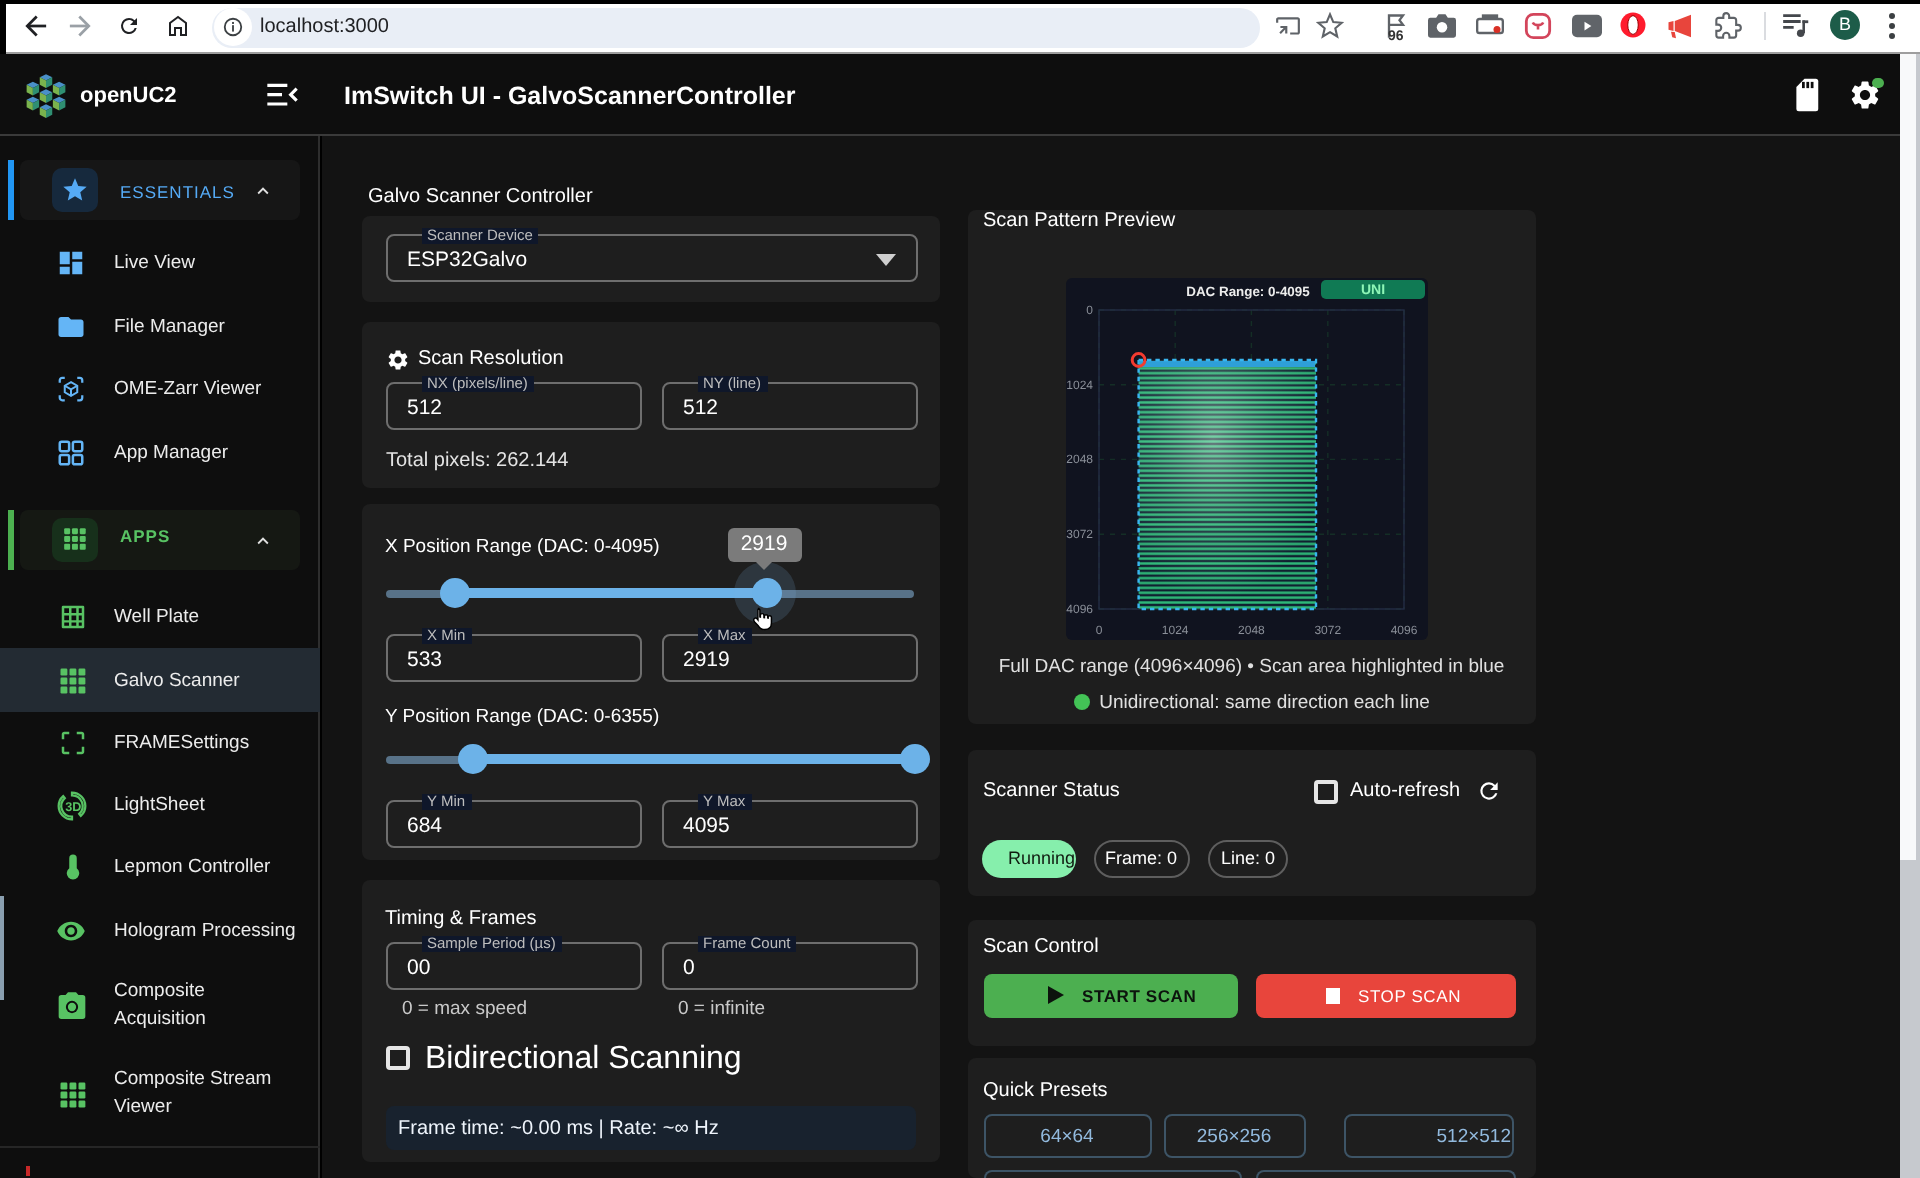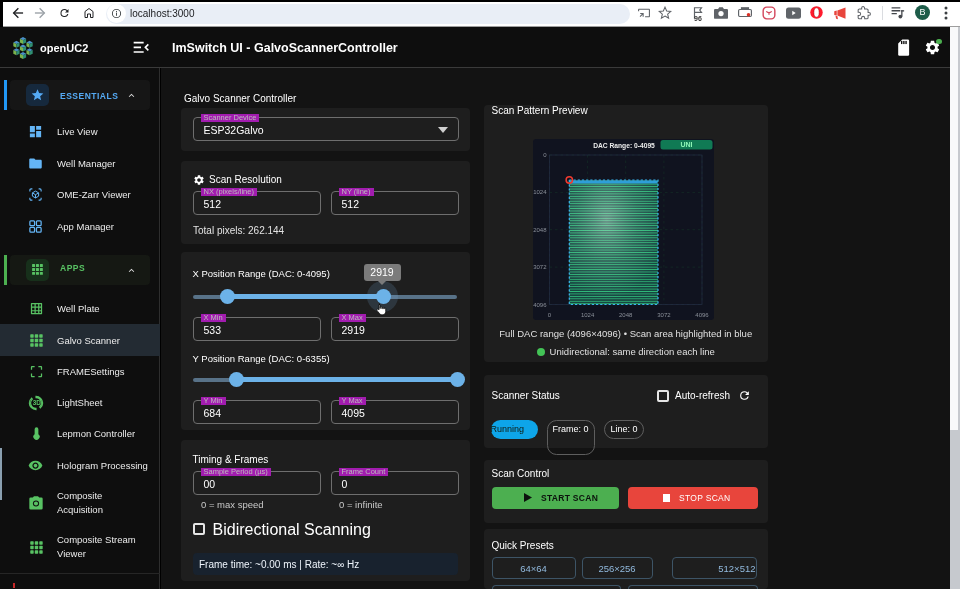--- a/index.html
+++ b/index.html
@@ -1,18 +1,18 @@
 <!DOCTYPE html>
 <html><head><meta charset="utf-8"><style>
 *{margin:0;padding:0;box-sizing:border-box}
 html,body{width:960px;height:589px;overflow:hidden;background:#000;font-family:"Liberation Sans",sans-serif}
 .abs{position:absolute}
 .card{position:absolute;background:#1e1e1e;border-radius:4px}
 .field{position:absolute;border:1px solid #6e6e6e;border-radius:4px;height:24px}
-.flabel{position:absolute;top:-4px;left:7px;background:#a21caf;padding:0 3px;font-size:7.5px;color:#bdbdbd;line-height:8px;white-space:nowrap}
+.flabel{position:absolute;top:-4px;left:17px;background:#0f172a;padding:0 3px;font-size:7.5px;color:#bdbdbd;line-height:8px;white-space:nowrap}
 .fval{position:absolute;left:10px;top:6px;font-size:10.5px;color:#fff;line-height:12px}
 .t12{position:absolute;font-size:10px;color:#fff;line-height:12px;white-space:nowrap}
 .helper{position:absolute;font-size:9.5px;color:#c9c9c9;white-space:nowrap}
 .sideitem{position:absolute;font-size:9.5px;color:#ececec;line-height:14px;white-space:nowrap}
 .cbx{position:absolute;width:12px;height:12px;border:2px solid #e6e6e6;border-radius:2px}
 svg{display:block}
 </style></head>
 <body>
 
 <div class="abs" style="left:0;top:0;width:960px;height:27px;background:#fff;border-top:2px solid #000;border-bottom:1px solid #9e9e9e"></div>
@@ -130,33 +130,33 @@
 <div class="abs" style="left:936px;top:38.5px;width:5.5px;height:5.5px;border-radius:50%;background:#4caf50"></div>
 
 <div class="abs" style="left:0;top:68px;width:160px;height:521px;background:#0e0e0e;border-right:1px solid #2e2e2e"></div>
 
 <div class="abs" style="left:10px;top:80px;width:140px;height:30px;background:#161616;border-radius:4px"></div>
 <div class="abs" style="left:4px;top:80px;width:2.5px;height:30px;background:#2196f3"></div>
 <div class="abs" style="left:26px;top:84px;width:23px;height:22px;background:#16293d;border-radius:5px"></div>
 <svg class="abs" style="left:30px;top:88px" width="15" height="14" viewBox="0 0 24 24">
     <path d="M12 17.27 18.18 21l-1.64-7.03L22 9.24l-7.19-.61L12 2 9.19 8.63 2 9.24l5.46 4.73L5.82 21z" fill="#55aaf5"></path>
   </svg>
-<div class="abs" style="left:60px;top:91px;font-size:8.5px;font-weight:bold;color:#55aaf5;letter-spacing:0.5px">ESSENTIALS</div>
+<div class="abs" style="left:60px;top:91px;font-size:8.5px;font-weight:normal;color:#55aaf5;letter-spacing:0.5px">ESSENTIALS</div>
 <svg class="abs" style="left:126px;top:90px" width="11" height="11" viewBox="0 0 24 24">
     <path d="M7.41 15.41 12 10.83l4.59 4.58L18 14l-6-6-6 6z" fill="#e0e0e0"></path>
   </svg>
 
 <svg class="abs" style="left:28px;top:124px" width="15" height="15" viewBox="0 0 24 24">
     <path d="M3 13h8V3H3v10zm0 8h8v-6H3v6zm10 0h8V11h-8v10zm0-18v6h8V3h-8z" fill="#64b5f6"></path>
   </svg>
 <div class="sideitem" style="left:57px;top:125px">Live View</div>
 <svg class="abs" style="left:28px;top:156px" width="15" height="15" viewBox="0 0 24 24">
     <path d="M10 4H4c-1.1 0-2 .9-2 2v12c0 1.1.9 2 2 2h16c1.1 0 2-.9 2-2V8c0-1.1-.9-2-2-2h-8l-2-2z" fill="#64b5f6"></path>
   </svg>
-<div class="sideitem" style="left:57px;top:157px">Well Manager</div>
+<div class="sideitem" style="left:57px;top:157px">File Manager</div>
 <svg class="abs" style="left:28px;top:187px" width="15" height="15" viewBox="0 0 24 24">
     <path d="M3 7V5a2 2 0 0 1 2-2h2M17 3h2a2 2 0 0 1 2 2v2M21 17v2a2 2 0 0 1-2 2h-2M7 21H5a2 2 0 0 1-2-2v-2" fill="none" stroke="#64b5f6" stroke-width="1.8"></path>
     <path d="M12 6.5 17 9.4v5.2l-5 2.9-5-2.9V9.4z" fill="none" stroke="#64b5f6" stroke-width="1.6"></path>
     <path d="M7 9.4 12 12.3l5-2.9M12 12.3v5.2" fill="none" stroke="#64b5f6" stroke-width="1.6"></path>
   </svg>
 <div class="sideitem" style="left:57px;top:188px">OME-Zarr Viewer</div>
 <svg class="abs" style="left:28px;top:219px" width="15" height="15" viewBox="0 0 24 24">
     <g fill="none" stroke="#64b5f6" stroke-width="2">
       <rect x="3" y="3" width="7.5" height="7.5" rx="1.5"></rect>
       <rect x="13.5" y="3" width="7.5" height="7.5" rx="1.5"></rect>
@@ -386,22 +386,22 @@
 <div class="abs" style="left:483.5px;top:328px;width:284.5px;text-align:center;font-size:9.5px;color:#e0e0e0;white-space:nowrap">Full DAC range (4096×4096) • Scan area highlighted in blue</div>
 <div class="abs" style="left:483.5px;top:346px;width:284.5px;text-align:center;font-size:9.5px;color:#e0e0e0;white-space:nowrap"><span style="display:inline-block;width:8px;height:8px;border-radius:50%;background:#43c356;margin-right:5px;vertical-align:-1px"></span>Unidirectional: same direction each line</div>
 
 <div class="card" style="left:483.5px;top:375px;width:284.5px;height:72.5px"></div>
 <div class="t12" style="left:491.5px;top:390px">Scanner Status</div>
 <div class="cbx" style="left:657px;top:389.5px"></div>
 <div class="t12" style="left:675px;top:390px">Auto-refresh</div>
 <svg class="abs" style="left:738px;top:389px" width="13" height="13" viewBox="0 0 24 24">
     <path d="M17.65 6.35A7.95 7.95 0 0 0 12 4a8 8 0 1 0 7.73 10h-2.08A6 6 0 1 1 12 6c1.66 0 3.14.69 4.22 1.78L13 11h7V4l-2.35 2.35z" fill="#fff"></path>
   </svg>
-<div class="abs" style="left:490.5px;top:420px;width:47px;height:19px;border-radius:9.5px;background:#0ea5e9;color:#101b10;font-size:9px;text-align:left;line-height:19px">Running</div>
-<div class="abs" style="left:546.5px;top:420px;width:48px;height:35px;border-radius:9.5px;border:1px solid #5e5e5e;color:#fff;font-size:9px;text-align:center;line-height:17px">Frame: 0</div>
+<div class="abs" style="left:490.5px;top:420px;width:47px;height:19px;border-radius:9.5px;background:#86efac;color:#101b10;font-size:9px;text-align:right;line-height:19px">Running</div>
+<div class="abs" style="left:546.5px;top:420px;width:48px;height:19px;border-radius:9.5px;border:1px solid #5e5e5e;color:#fff;font-size:9px;text-align:center;line-height:17px">Frame: 0</div>
 <div class="abs" style="left:604px;top:420px;width:40px;height:19px;border-radius:9.5px;border:1px solid #5e5e5e;color:#fff;font-size:9px;text-align:center;line-height:17px">Line: 0</div>
 
 <div class="card" style="left:483.5px;top:460px;width:284.5px;height:63px"></div>
 <div class="t12" style="left:491.5px;top:468px">Scan Control</div>
 <div class="abs" style="left:491.5px;top:486.5px;width:127.5px;height:22px;background:#4caf50;border-radius:4px"></div>
 <svg class="abs" style="left:524px;top:493px" width="8" height="9" viewBox="0 0 8 9">
     <path d="M0 0 8 4.5 0 9z" fill="#0c130d"></path>
   </svg>
 <div class="abs" style="left:541px;top:493px;font-size:8.5px;font-weight:bold;color:#0c130d;letter-spacing:0.3px">START SCAN</div>
 <div class="abs" style="left:628px;top:486.5px;width:129.5px;height:22px;background:#e8453c;border-radius:4px"></div>

